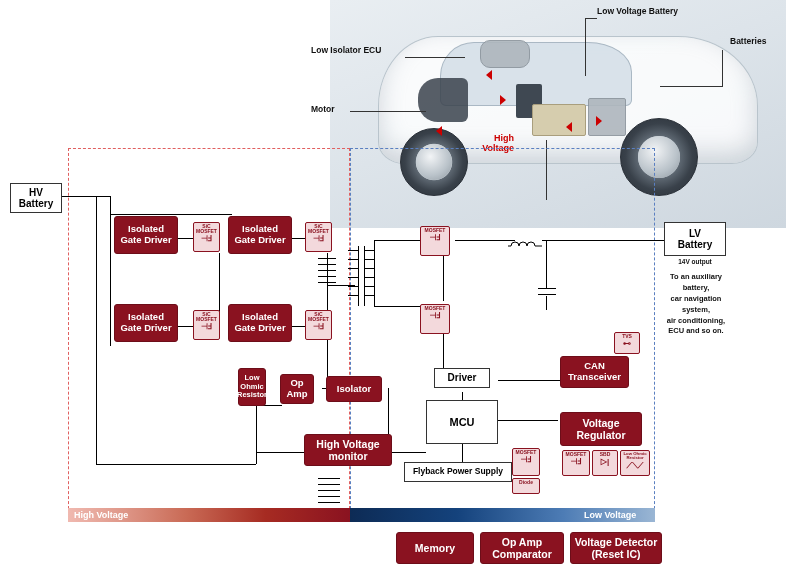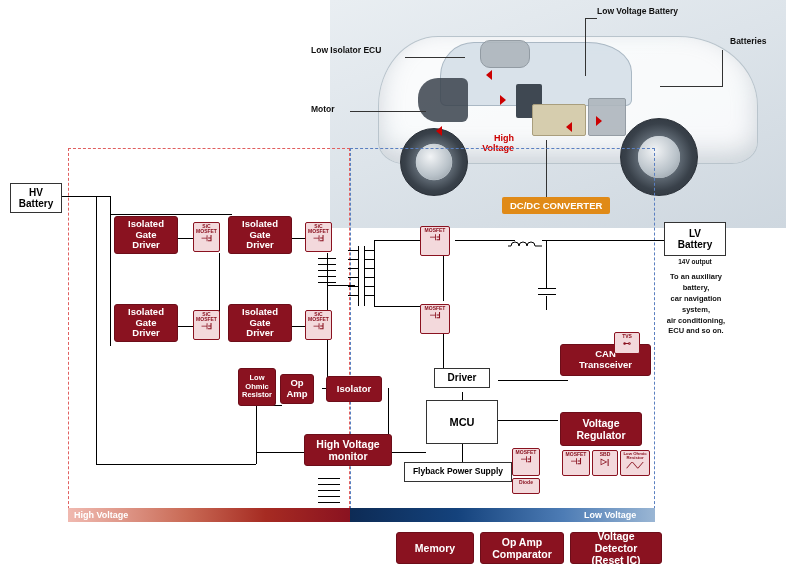--- a/index.html
+++ b/index.html
@@ -27,21 +27,21 @@
     color: #ffffff;
     border: 1px solid #6d0d19;
     border-radius: 3px;
     display: flex;
     align-items: center;
     justify-content: center;
     text-align: center;
     font-size: 9.5px;
     font-weight: bold;
     line-height: 1.15;
-    padding: 7px;
+    padding: 1px;
   }
   .blk.big { font-size: 10.5px; }
   .blk.small { font-size: 7.5px; }
 
   
   .wbox {
     background: #ffffff;
     border: 1px solid #333333;
     display: flex;
     align-items: center;
@@ -249,21 +249,20 @@
   <div class="lead-line" style="left:546px; top:140px; width:1px; height:60px;"></div>
 
   <div class="photo-lbl" style="left:597px; top:6px;">Low Voltage Battery</div>
   <div class="photo-lbl" style="left:730px; top:36px;">Batteries</div>
   <div class="photo-lbl" style="left:311px; top:45px;">Low Isolator ECU</div>
   <div class="photo-lbl" style="left:311px; top:104px;">Motor</div>
   <div class="hv-tag" style="left:466px; top:133px; width:48px;">
     <span>High</span><br>
     <span>Voltage</span>
   </div>
-  <div class="dcdc-tag" style="left:502px; top:197px;">DC/DC CONVERTER</div>
 
   <div class="arrow-red" style="left:486px; top:70px; border-width:5px 6px 5px 0; border-color:transparent #cc0000 transparent transparent;"></div>
   <div class="arrow-red" style="left:500px; top:95px; border-width:5px 0 5px 6px; border-color:transparent transparent transparent #cc0000;"></div>
   <div class="arrow-red" style="left:436px; top:126px; border-width:5px 6px 5px 0; border-color:transparent #cc0000 transparent transparent;"></div>
   <div class="arrow-red" style="left:566px; top:122px; border-width:5px 6px 5px 0; border-color:transparent #cc0000 transparent transparent;"></div>
   <div class="arrow-red" style="left:596px; top:116px; border-width:5px 0 5px 6px; border-color:transparent transparent transparent #cc0000;"></div>
 
   <div class="abs dash-red" style="left:68px; top:148px; width:282px; height:371px;"></div>
   <div class="abs dash-blue" style="left:350px; top:148px; width:305px; height:371px;"></div>
 
@@ -410,21 +409,21 @@
   </div>
   <div class="abs cmp" style="left:193px; top:310px; width:27px; height:30px;">
     <span>SiC MOSFET</span>
     <span class="sym">⊣Ⅎ</span>
   </div>
   <div class="abs cmp" style="left:305px; top:310px; width:27px; height:30px;">
     <span>SiC MOSFET</span>
     <span class="sym">⊣Ⅎ</span>
   </div>
 
-  <div class="abs blk small" style="left:238px; top:368px; width:38px; height:38px;">
+  <div class="abs blk small" style="left:238px; top:368px; width:28px; height:38px;">
     <div>
       <span>Low</span><br>
       <span>Ohmic</span><br>
       <span>Resistor</span>
     </div>
   </div>
   <div class="abs blk" style="left:280px; top:374px; width:34px; height:30px;">
     <div>
       <span>Op</span><br>
       <span>Amp</span>
@@ -461,21 +460,21 @@
   </div>
 
   <div class="abs cmp" style="left:512px; top:448px; width:28px; height:28px;">
     <span>MOSFET</span>
     <span class="sym">⊣Ⅎ</span>
   </div>
   <div class="abs cmp" style="left:512px; top:478px; width:28px; height:16px;">
     <span>Diode</span>
   </div>
 
-  <div class="abs blk" style="left:560px; top:344px; width:91px; height:32px;">
+  <div class="abs blk" style="left:560px; top:356px; width:69px; height:32px;">
     <div>
       <span>CAN</span><br>
       <span>Transceiver</span>
     </div>
   </div>
   <div class="abs cmp tvs" style="left:614px; top:332px; width:26px; height:22px;">
     <span>TVS</span>
     <span class="sym">⊷</span>
   </div>
 

